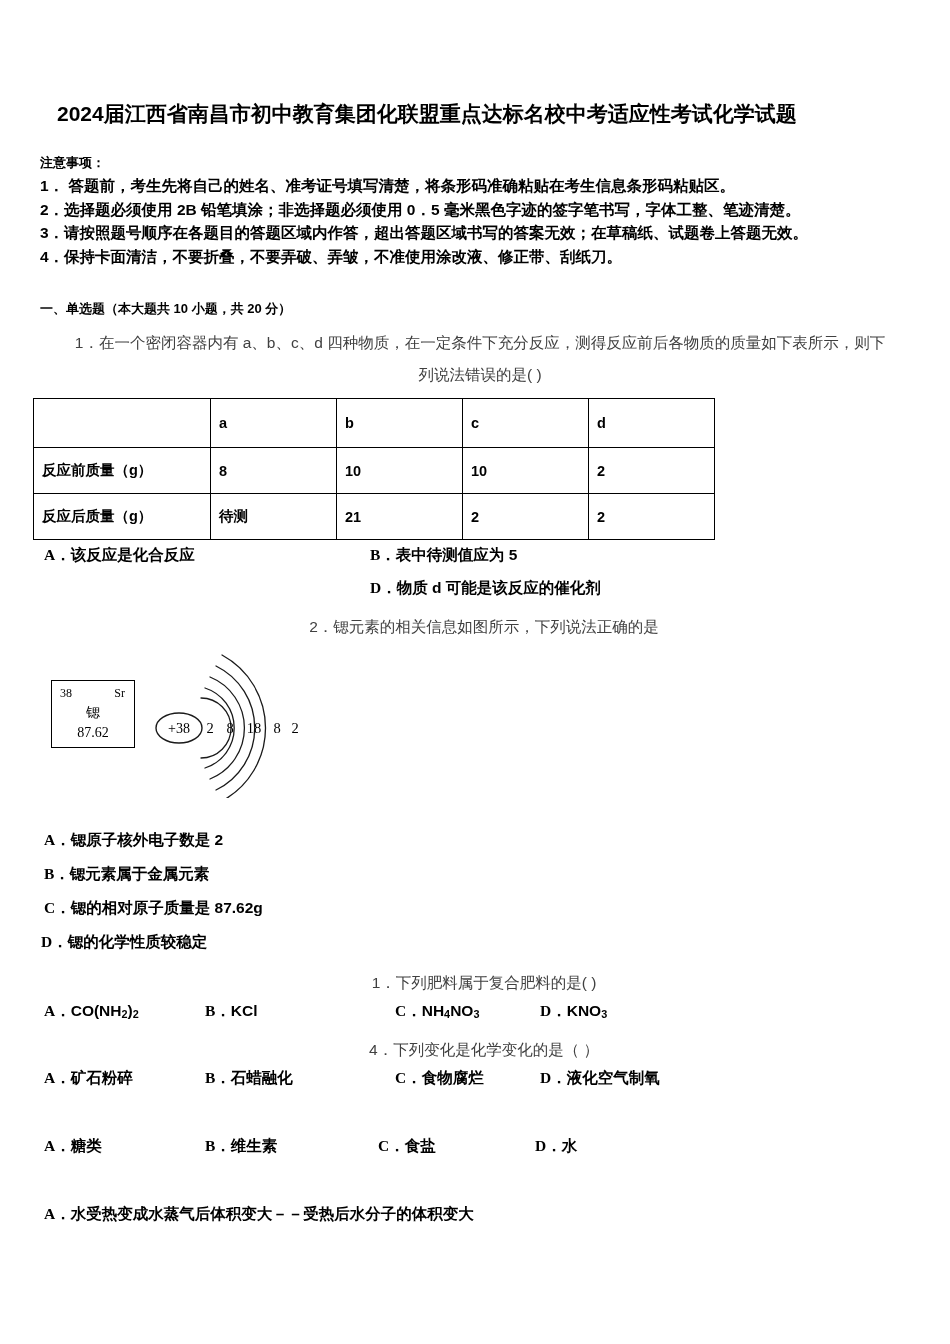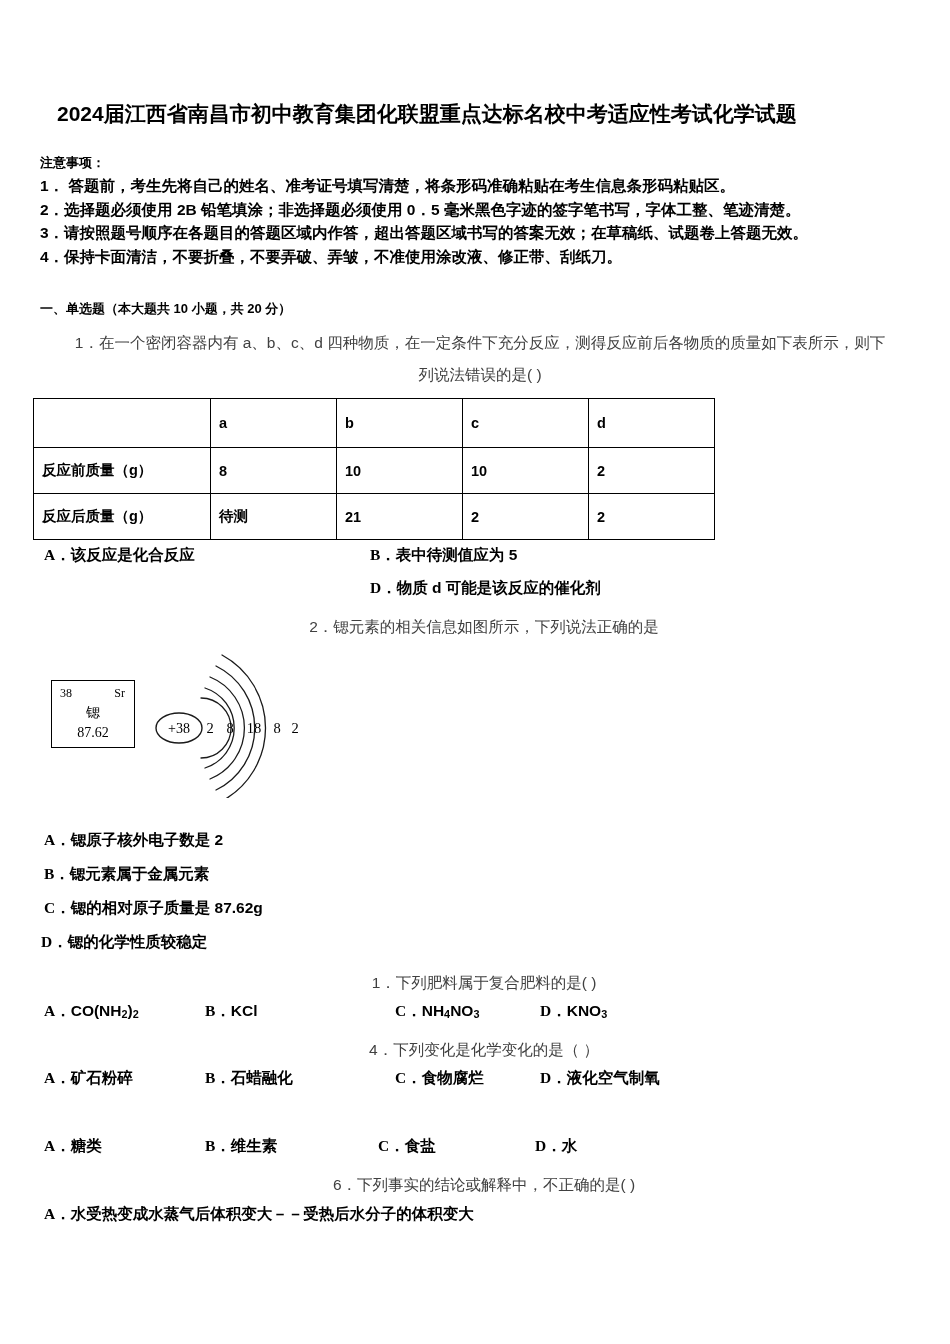--- a/index.html
+++ b/index.html
@@ -313,18 +313,17 @@
   <div class="opt" style="top:1136px; left:205px;">
     <span class="lbl">B．</span><span>维生素</span>
   </div>
   <div class="opt" style="top:1136px; left:378px;">
     <span class="lbl">C．</span><span>食盐</span>
   </div>
   <div class="opt" style="top:1136px; left:535px;">
     <span class="lbl">D．</span><span>水</span>
   </div>
 
-  <div class="q-stem" style="top:1170px; left:44px; width:880px;">6．下列事实的结论或解释中，不正确的是(      )</div>
   <div class="opt" style="top:1204px; left:44px;">
     <span class="lbl">A．</span><span>水受热变成水蒸气后体积变大－－受热后水分子的体积变大</span>
   </div>
 
 </div>
 
 </body></html>

